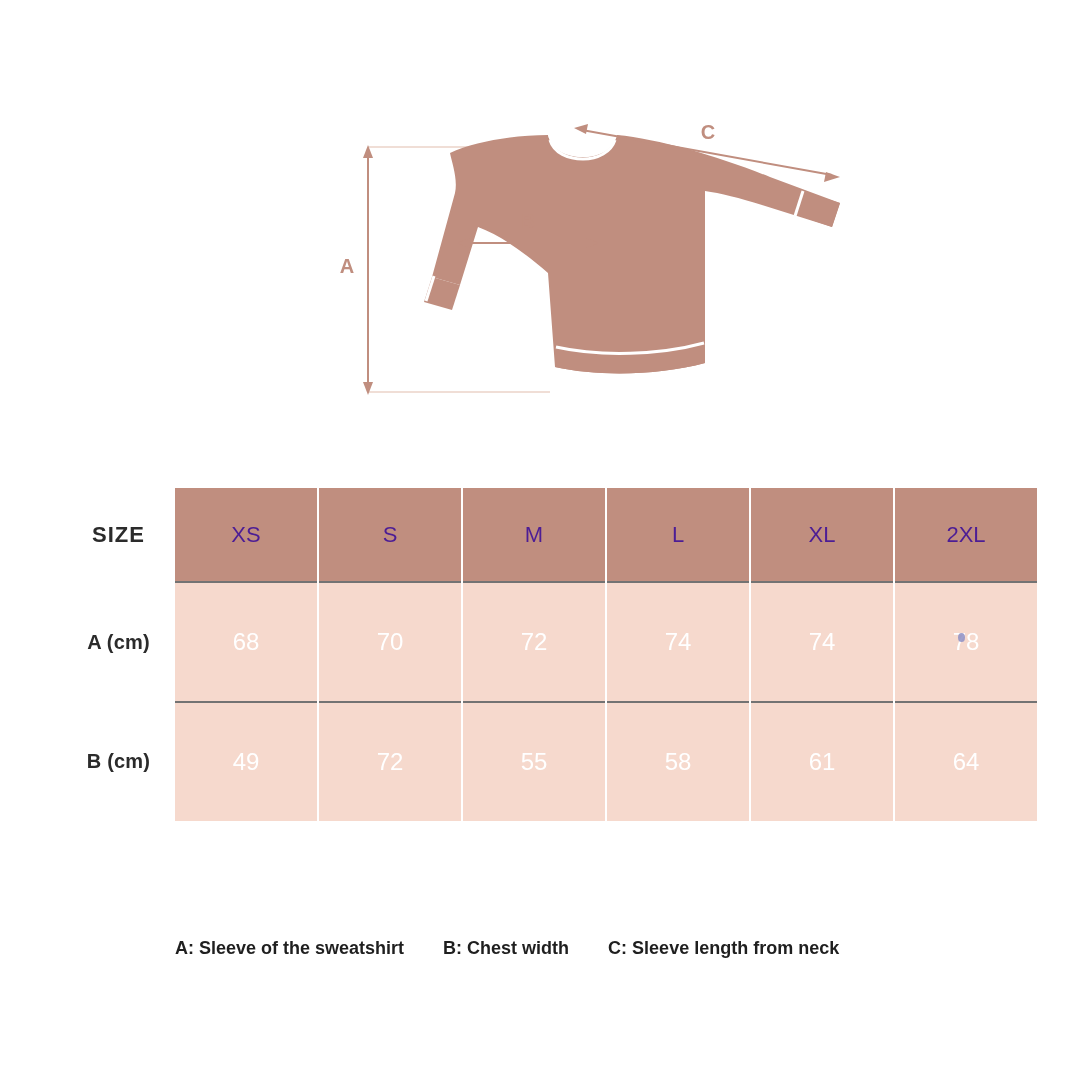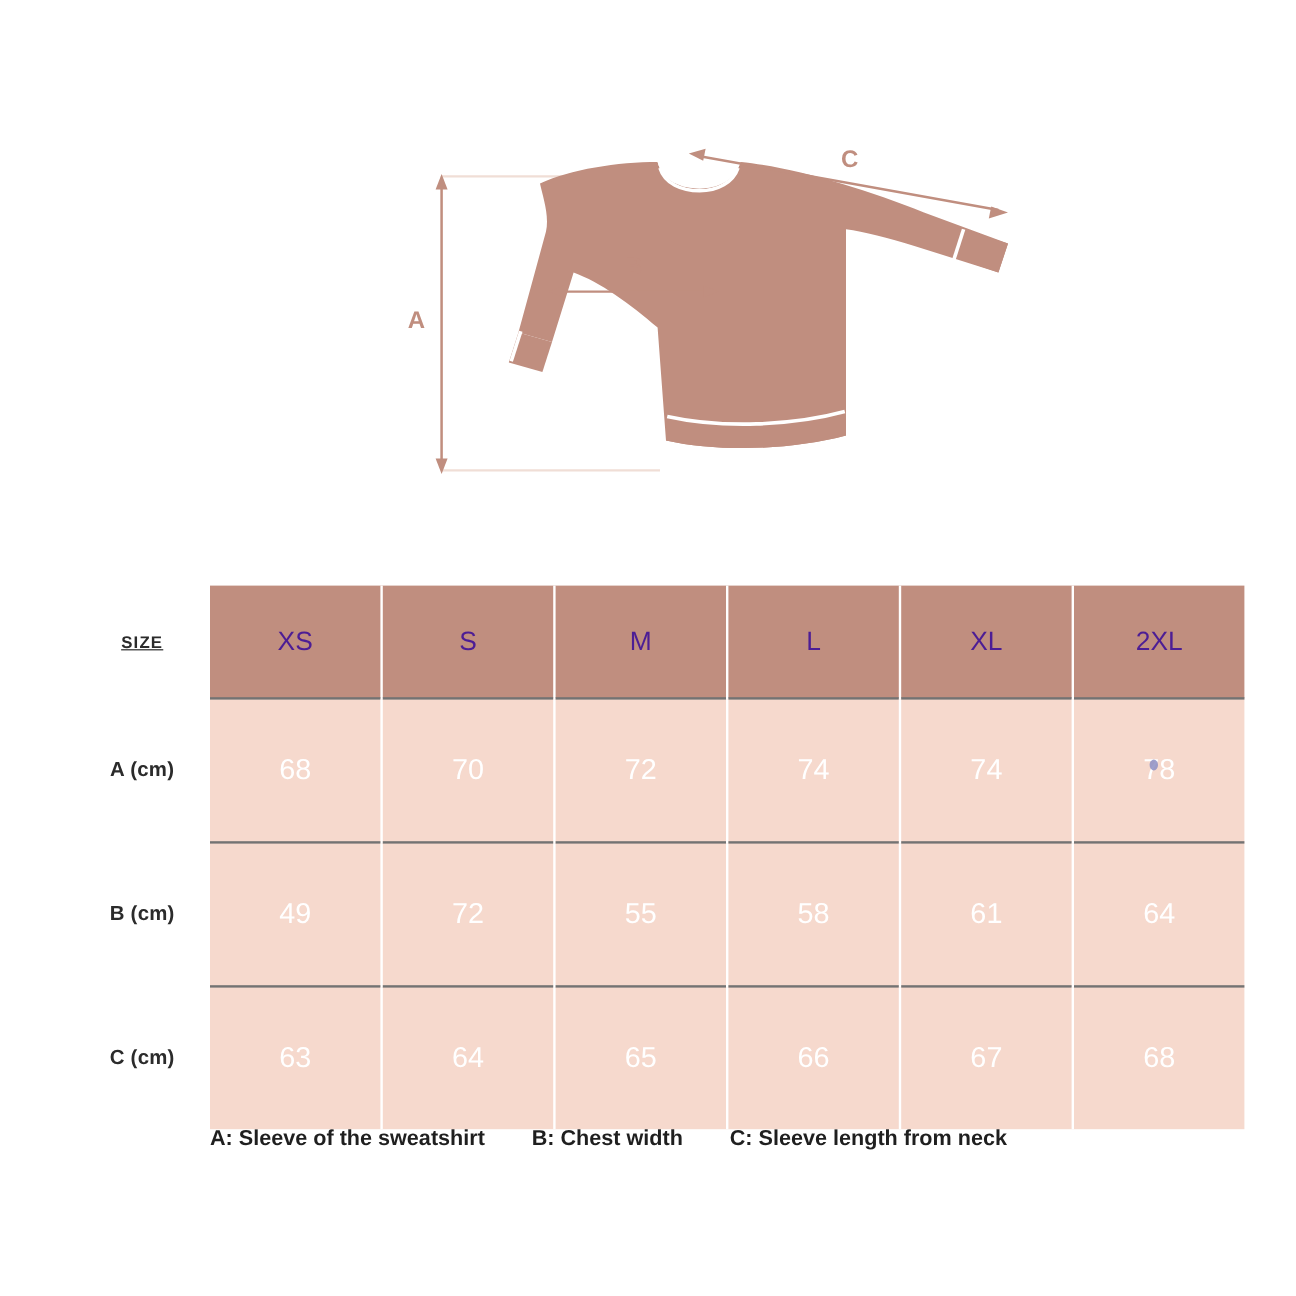--- a/index.html
+++ b/index.html
@@ -43,29 +43,28 @@
     table-layout: fixed;
   }
   #size-table td, #size-table th {
     padding: 0;
     margin: 0;
   }
   .rowlabel {
     width: 113px;
     text-align: center;
     font-weight: bold;
-    font-size: 17px;
+    font-size: 20px;
     color: #2b2b2b;
     background: #ffffff;
     letter-spacing: 0.2px;
   }
   .rowlabel-size {
-    font-size: 14px;
+    font-size: 22px;
     letter-spacing: 1px;
-    text-decoration: underline;
   }
   .hdr-cell {
     width: 142px;
     height: 93px;
     background: #c08e7f;
     color: #4c1d95;
     font-size: 22px;
     font-weight: 400;
     text-align: center;
     vertical-align: middle;
@@ -214,29 +213,20 @@
       <tr>
         <td class="rowlabel">B (cm)</td>
         <td class="val-cell">49</td>
         <td class="val-cell">72</td>
         <td class="val-cell">55</td>
         <td class="val-cell">58</td>
         <td class="val-cell">61</td>
         <td class="val-cell">64</td>
       </tr>
 
-      <tr>
-        <td class="rowlabel">C (cm)</td>
-        <td class="val-cell">63</td>
-        <td class="val-cell">64</td>
-        <td class="val-cell">65</td>
-        <td class="val-cell">66</td>
-        <td class="val-cell">67</td>
-        <td class="val-cell">68</td>
-      </tr>
     </tbody>
   </table>
 
   <div id="artifact-dot"></div>
 
   <div id="legend">
     <span class="leg">A: Sleeve of the sweatshirt</span>
     <span class="leg">B: Chest width</span>
     <span class="leg">C: Sleeve length from neck</span>
   </div>

